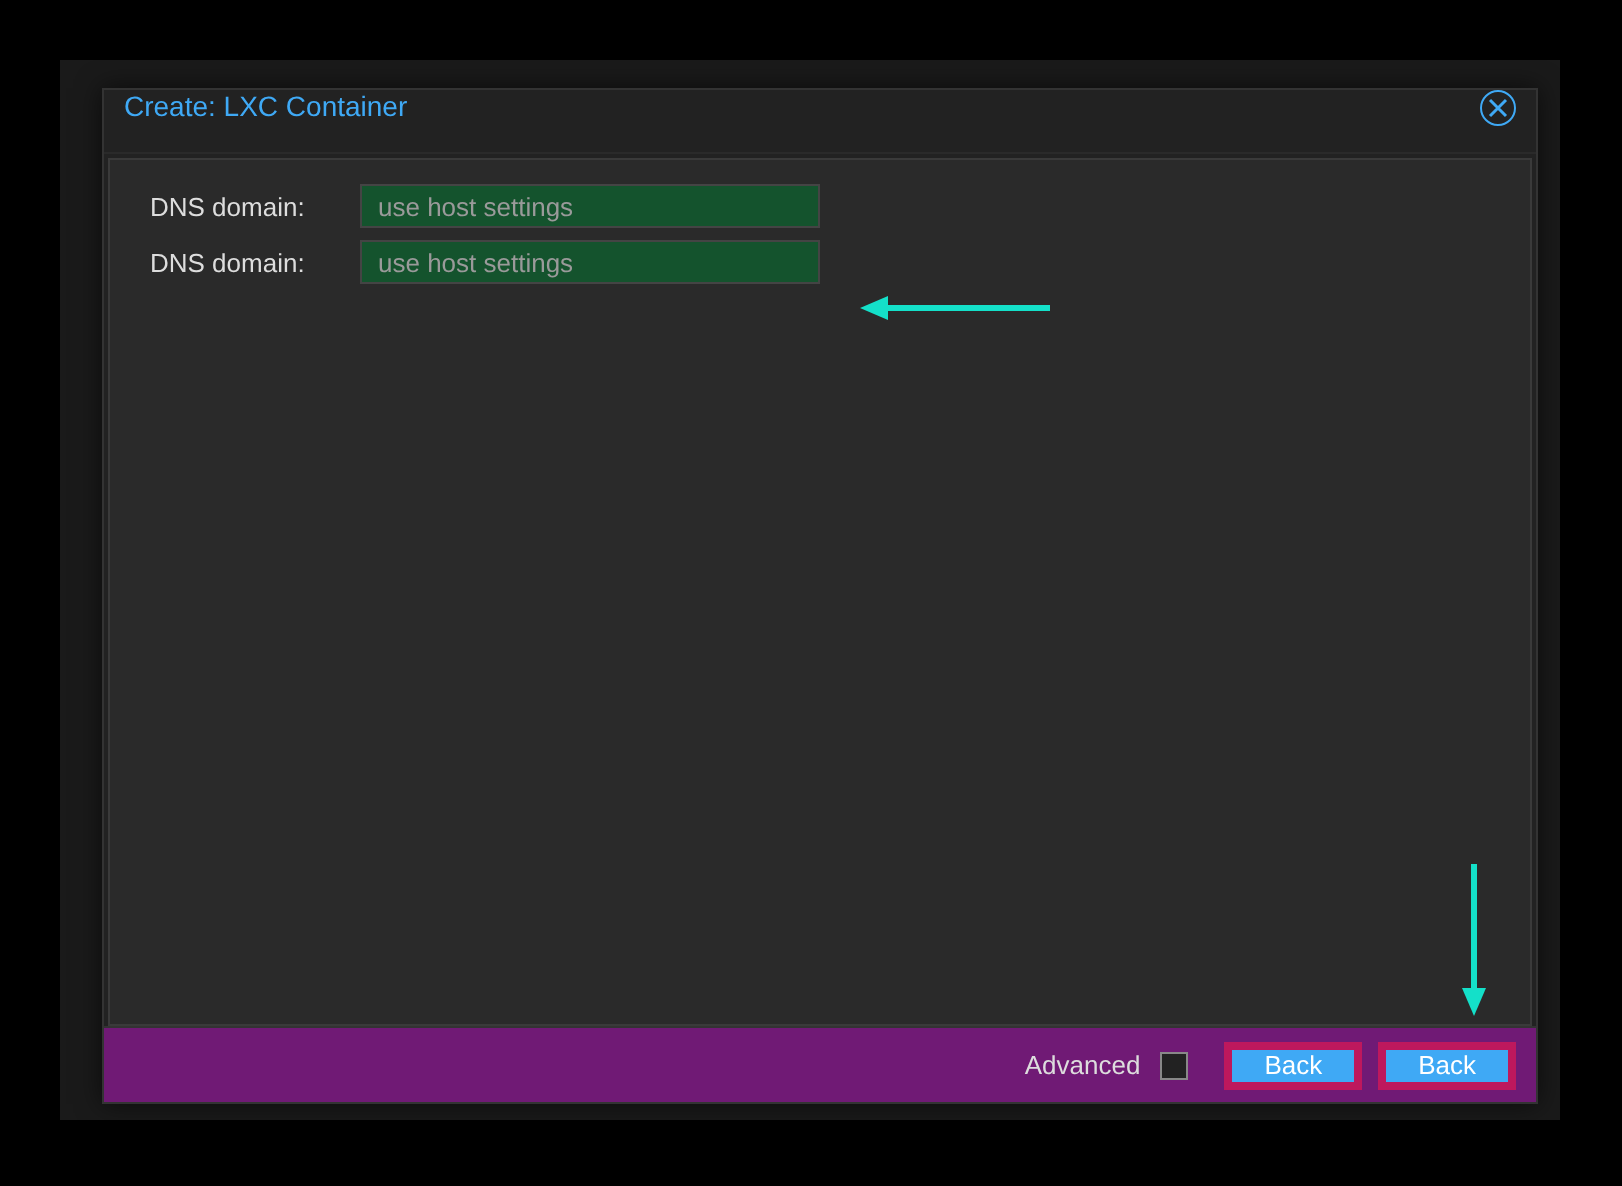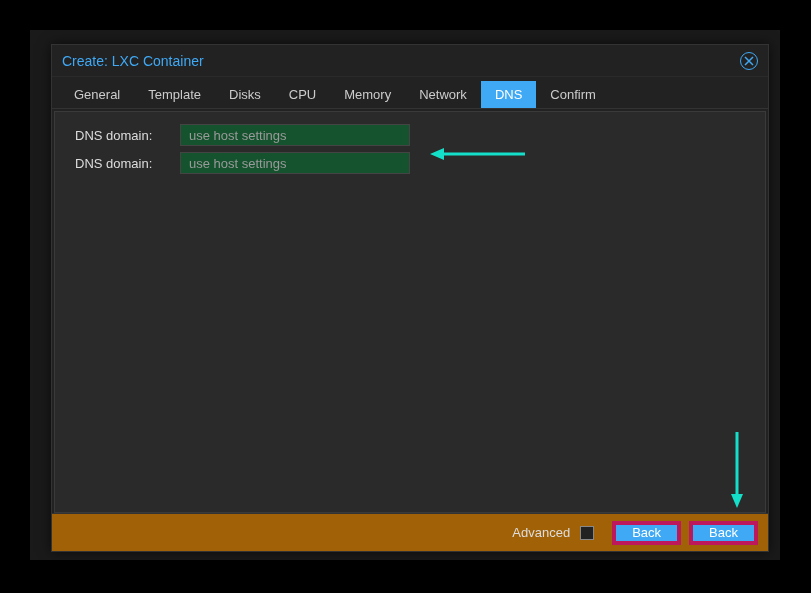--- a/index.html
+++ b/index.html
@@ -25,21 +25,20 @@
       width: 718px; height: 508px;
       background: #222;
       border: 1px solid #333;
       box-shadow: 0 0 12px rgba(0,0,0,0.6);
       display: flex;
       flex-direction: column;
     }
     .dialog-header {
       height: 32px;
       display: flex;
-      align-items: center;
       justify-content: space-between;
       padding: 0 10px;
       border-bottom: 1px solid #2a2a2a;
     }
     .dialog-title {
       color: #3fa9f5;
       font-size: 14px;
     }
     .close-btn {
       width: 18px; height: 18px;
@@ -101,21 +100,21 @@
       outline: none;
     }
     .form-input::placeholder { color: #9a9a9a; }
     .footer {
       height: 38px;
       display: flex;
       align-items: center;
       justify-content: flex-end;
       gap: 8px;
       padding: 0 10px;
-      background: #a16207;
+      background: #701a75;
       border-top: 1px solid #333;
     }
     .adv-label { color: #ddd; font-size: 13px; margin-right: 2px;}
     .adv-check {
       width: 14px; height: 14px;
       border: 1px solid #888;
       background: #222;
       margin-right: 10px;
       cursor: pointer;
     }
@@ -153,30 +152,20 @@
 
   <div class="dialog-header">
     <span class="dialog-title">Create: LXC Container</span>
     <span class="close-btn">
       <svg width="10" height="10" viewBox="0 0 10 10">
           <path d="M1 1 L9 9 M9 1 L1 9" stroke="#3fa9f5" stroke-width="1.5" fill="none"></path>
         </svg>
     </span>
   </div>
 
-  <div class="tabs">
-    <div class="tab">General</div>
-    <div class="tab">Template</div>
-    <div class="tab">Disks</div>
-    <div class="tab">CPU</div>
-    <div class="tab">Memory</div>
-    <div class="tab">Network</div>
-    <div class="tab active">DNS</div>
-    <div class="tab">Confirm</div>
-  </div>
 
   <div class="content">
     <div class="form-row">
       <span class="form-label">DNS domain:</span>
       <input class="form-input" placeholder="use host settings" style="">
     </div>
     <div class="form-row">
       <span class="form-label">DNS domain:</span>
       <input class="form-input" placeholder="use host settings" style="">
     </div>

